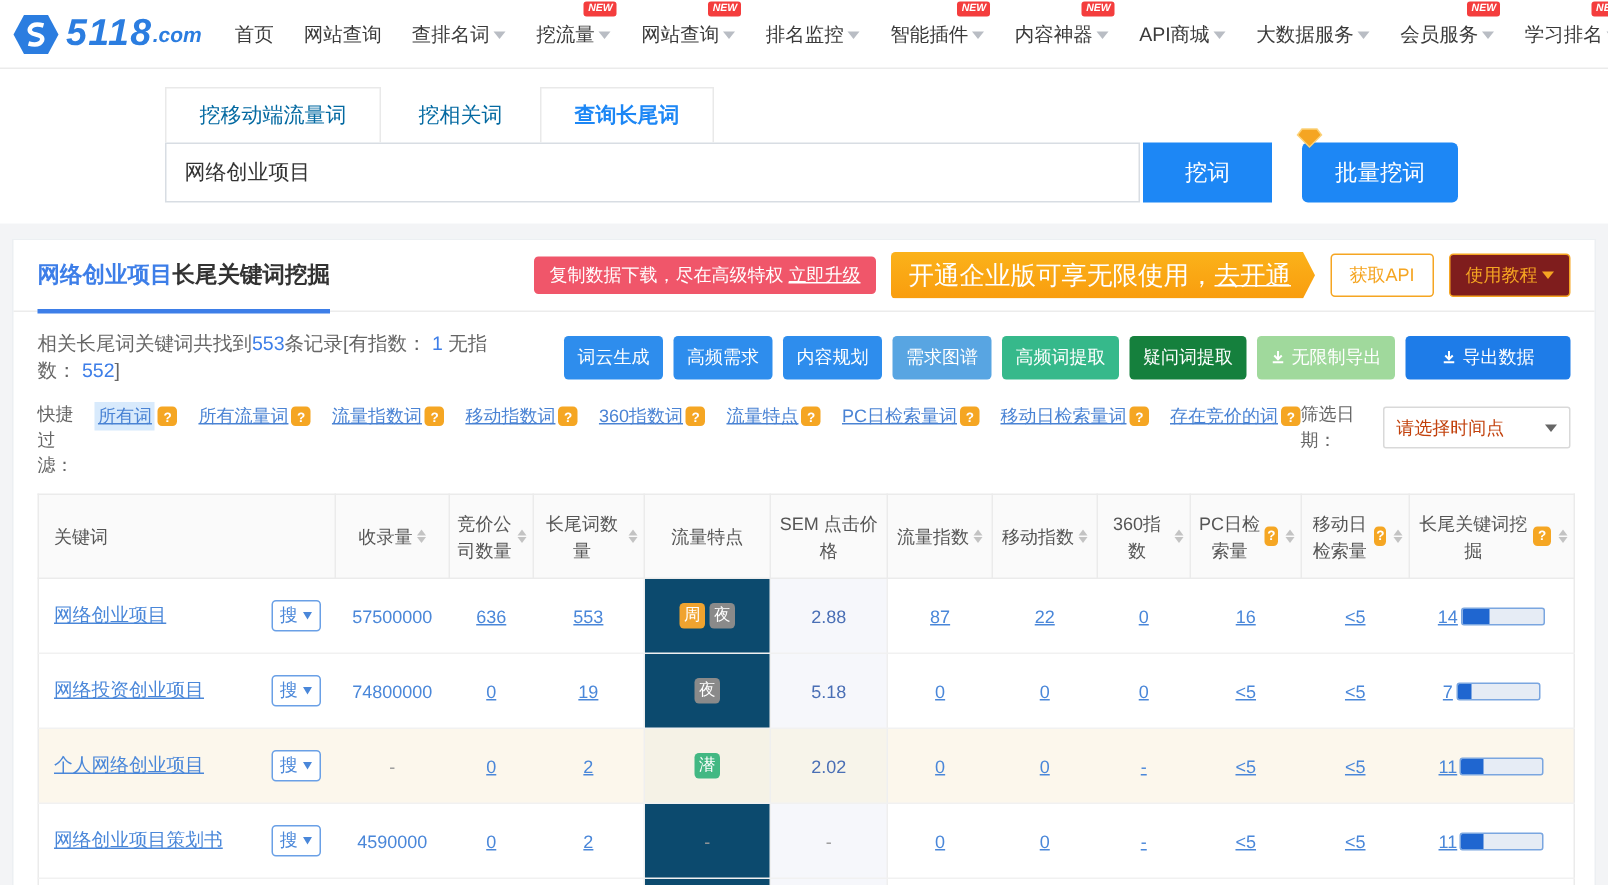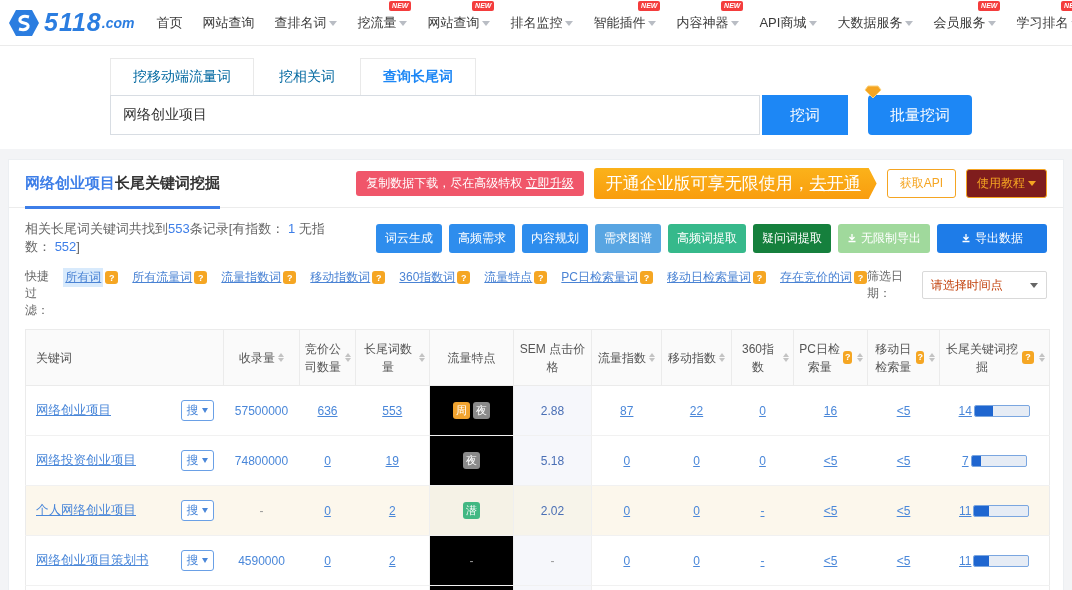--- a/index.html
+++ b/index.html
@@ -88,21 +88,21 @@
   
   .tablewrap { margin:0 16px; }
   table { width:1024px; border-collapse:collapse; table-layout:fixed; font-size:12px; }
   thead th { background:#fafafa; border:1px solid #ebebeb; color:#555; font-weight:normal;
     height:56px; padding:4px 4px; text-align:center; vertical-align:middle; line-height:1.5; }
   thead th.th-kw { text-align:left; padding-left:10px; }
   tbody td { border-bottom:1px solid #f1f1f1; height:50px; text-align:center; vertical-align:middle; padding:2px 4px; }
   tbody tr td:first-child { border-left:1px solid #ebebeb; }
   tbody tr td:last-child { border-right:1px solid #ebebeb; }
   tbody tr.cream td { background:#fcf7ec; }
-  td.col-trait { background:#000000; border-left:1px solid #efefef; border-right:1px solid #efefef; }
+  td.col-trait { background:#0c4a6e; border-left:1px solid #efefef; border-right:1px solid #efefef; }
   td.col-sem { background:#f6f7fb; border-right:1px solid #efefef; color:#4a6fb5; }
   tbody tr.cream td.col-trait { background:#f5f2e6; }
   tbody tr.cream td.col-sem { background:#f7f4ea; }
   .kw-cell { display:flex; align-items:center; justify-content:space-between; padding:0 6px 0 6px; }
   .kw-link { color:#4a87d9; text-decoration:underline; font-size:12.5px; white-space:nowrap; overflow:hidden; }
   .search-mini { border:1px solid #6aa0e6; color:#4a87d9; border-radius:3px; padding:1px 5px;
     font-size:12px; white-space:nowrap; cursor:pointer; background:#fff; display:inline-flex; align-items:center; gap:3px; }
   .search-mini .caret { border-top-color:#4a87d9; border-left-width:3.5px; border-right-width:3.5px; margin-left:0; }
   .numblue { color:#4a87d9; }
   .cell-link { color:#4a87d9; text-decoration:underline; }

